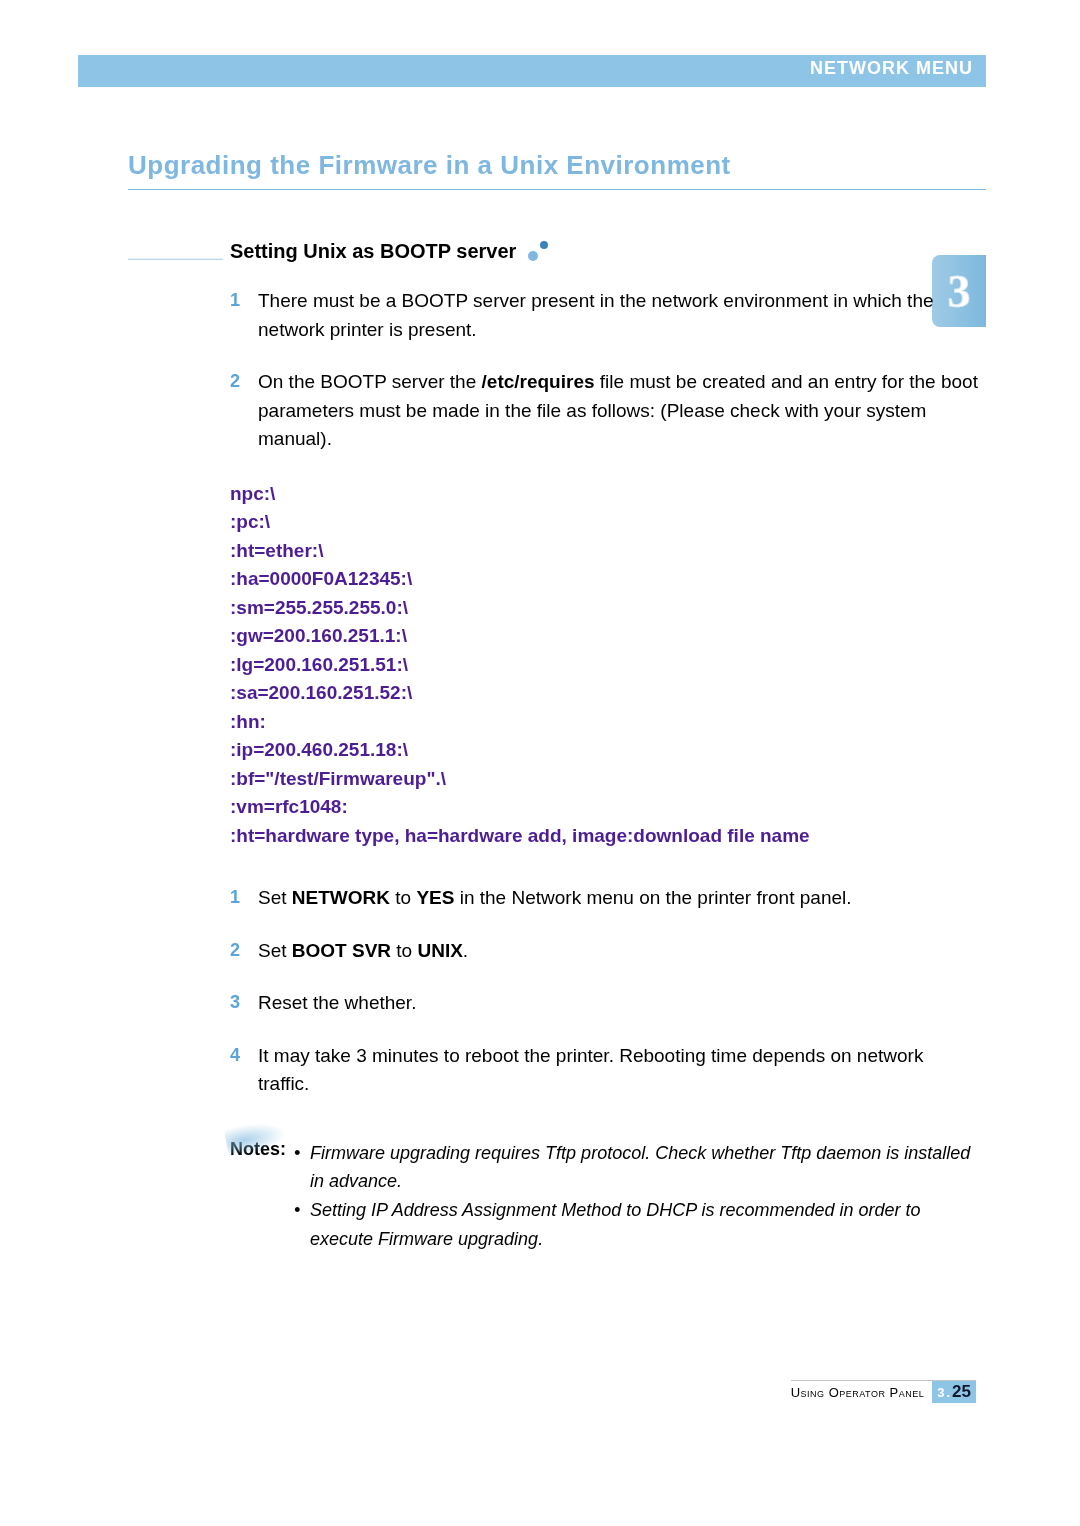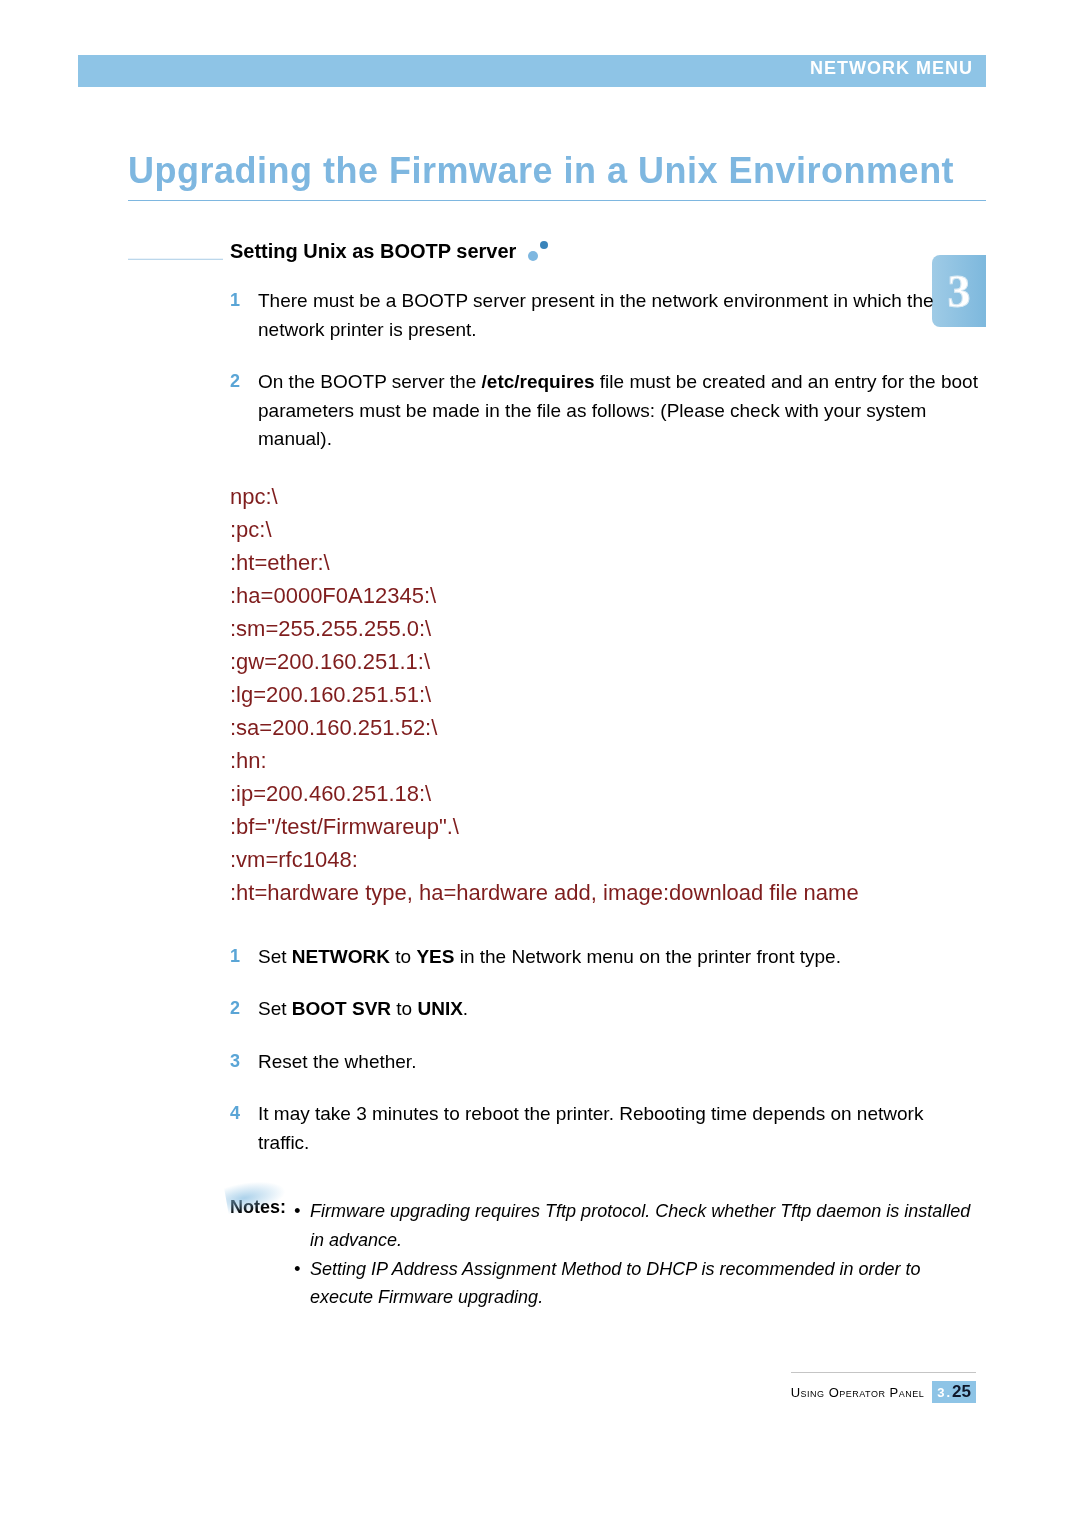--- a/index.html
+++ b/index.html
@@ -23,21 +23,21 @@
     height: 32px;
     background: #8ec4e6;
   }
 
   .title {
     position: absolute;
     top: 150px;
     left: 80px;
     right: 142px;
     color: #7eb7e0;
-    font-size: 36px;
+    font-size: 26px;
     font-weight: bold;
     letter-spacing: 0.5px;
     border-bottom: 1.5px solid #7eb7e0;
     padding-bottom: 8px;
   }
 
   .side-tab {
     position: absolute;
     top: 255px;
     right: 142px;
@@ -124,24 +124,24 @@
   .step .num {
     color: #5aa5d6;
     font-weight: bold;
     min-width: 16px;
     font-size: 18px;
   }
   .step .body { flex: 1; }
 
   .code-block {
     margin-left: 102px;
-    font-weight: normal;
-    font-size: 22px;
+    font-weight: bold;
+    font-size: 19px;
     line-height: 1.5;
-    color: #7f1d1d;
+    color: #4c1d95;
     margin-bottom: 34px;
     white-space: pre-line;
   }
 
   .notes-block {
     margin-left: 102px;
     margin-top: 40px;
     display: flex;
     gap: 8px;
     font-size: 18px;
@@ -169,21 +169,21 @@
   .notes-body .bullet-dot { min-width: 10px; }
 
   .footer {
     position: absolute;
     bottom: 56px;
     right: 152px;
     display: flex;
     align-items: center;
     gap: 8px;
     border-top: 1px solid #c5c5c5;
-    padding-top: 8px;
+    padding-top: 0;
     font-size: 13px;
   }
   .footer .label {
     font-variant: small-caps;
     letter-spacing: 0.5px;
     color: #000;
   }
   .footer .pagebox {
     background: #8ec4e6;
     color: #fff;
@@ -249,21 +249,21 @@
 :ip=200.460.251.18:\
 :bf="/test/Firmwareup".\
 :vm=rfc1048:
 :ht=hardware type, ha=hardware add, image:download file name</div>
 
 
     <div class="steps">
       <div class="step">
         <div class="num">1</div>
         <div class="body">
-          <span>Set </span><b>NETWORK</b><span> to </span><b>YES</b><span> in the Network menu on the printer front type.</span>
+          <span>Set </span><b>NETWORK</b><span> to </span><b>YES</b><span> in the Network menu on the printer front panel.</span>
         </div>
       </div>
       <div class="step">
         <div class="num">2</div>
         <div class="body">
           <span>Set </span><b>BOOT SVR</b><span> to </span><b>UNIX</b><span>.</span>
         </div>
       </div>
       <div class="step">
         <div class="num">3</div>

